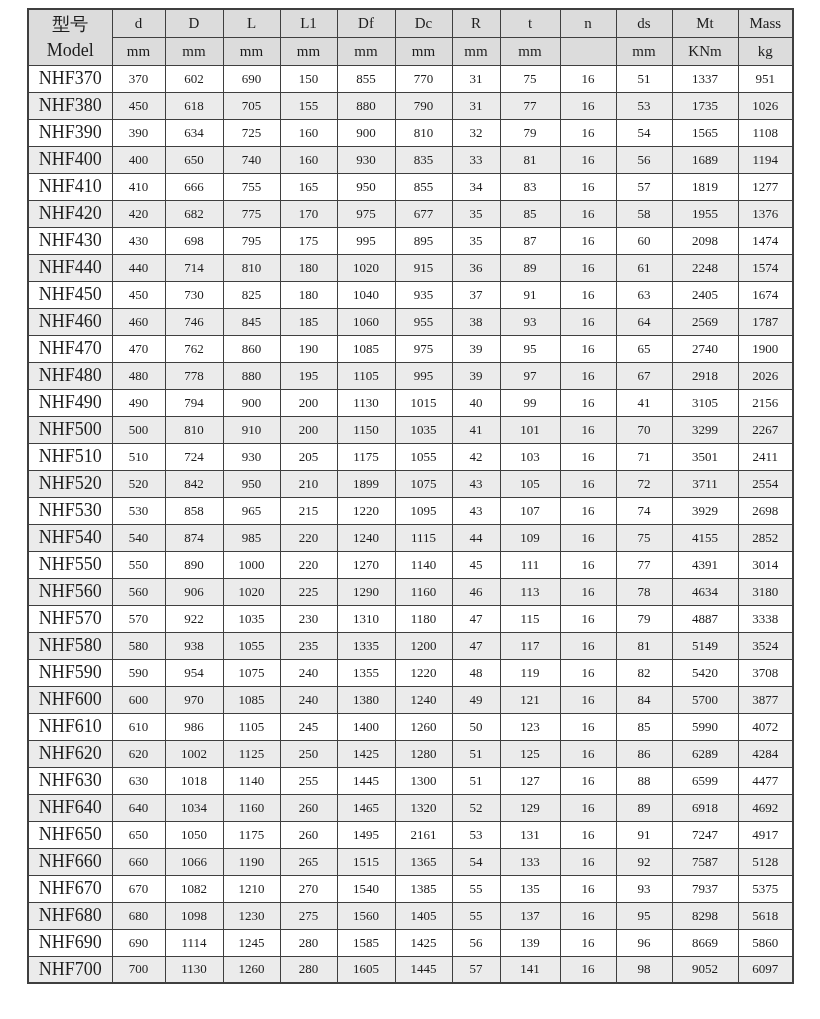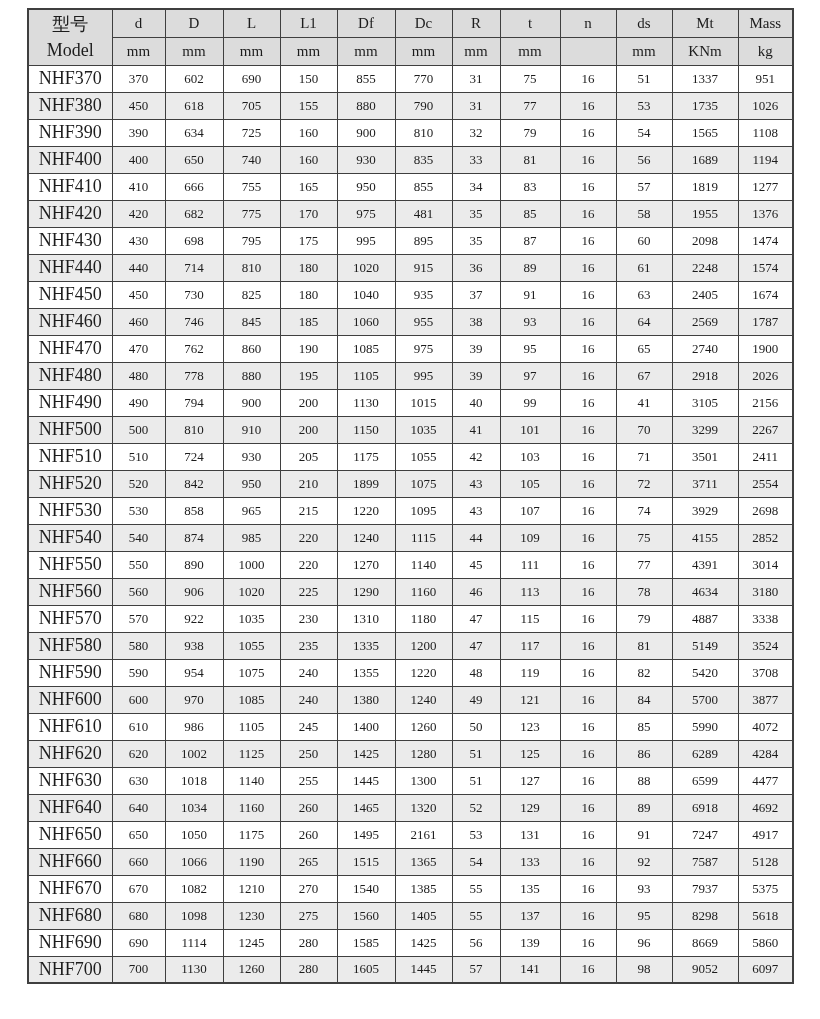--- a/index.html
+++ b/index.html
@@ -182,21 +182,21 @@
         <td>1819</td>
         <td>1277</td>
       </tr>
       <tr class="alt">
         <td class="model">NHF420</td>
         <td>420</td>
         <td>682</td>
         <td>775</td>
         <td>170</td>
         <td>975</td>
-        <td>481</td>
+        <td>677</td>
         <td>35</td>
         <td>85</td>
         <td>16</td>
         <td>58</td>
         <td>1955</td>
         <td>1376</td>
       </tr>
       <tr>
         <td class="model">NHF430</td>
         <td>430</td>

